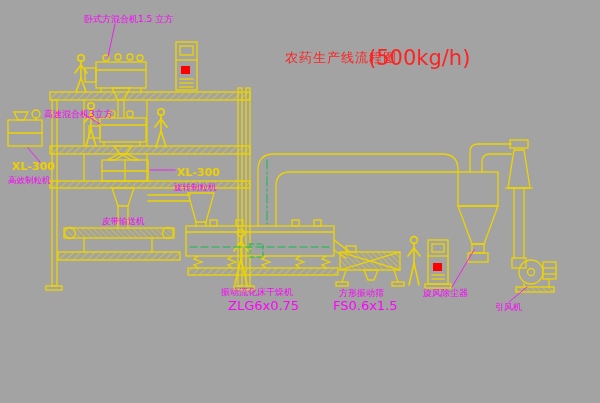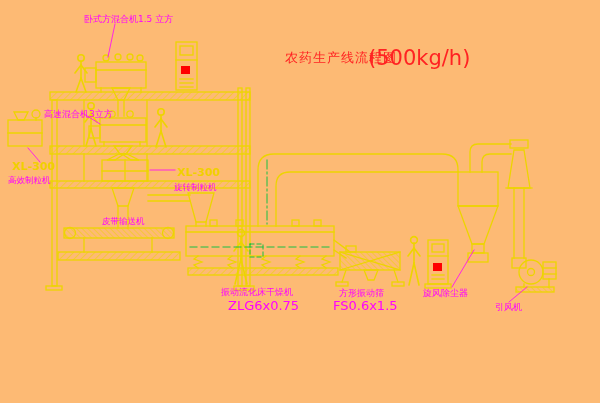--- a/index.html
+++ b/index.html
@@ -1,19 +1,19 @@
 <!DOCTYPE html>
 <html><head>
 <meta charset="utf-8">
 <style>
   html,body{margin:0;padding:0;background:#fff;}
   .stage{
     position:relative;
     width:600px;height:403px;
-    background:#fdba74;
+    background:#a3a3a3;
     overflow:hidden;
     font-family:"DejaVu Sans", sans-serif;
   }
   svg{display:block;}
   text{font-family:"DejaVu Sans", sans-serif;}
   .lbl{fill:#ff00ff;}
   .ttl{fill:#ff2222;}
   .mdl{fill:#f0d000;font-weight:bold;}
 </style>
 </head>

